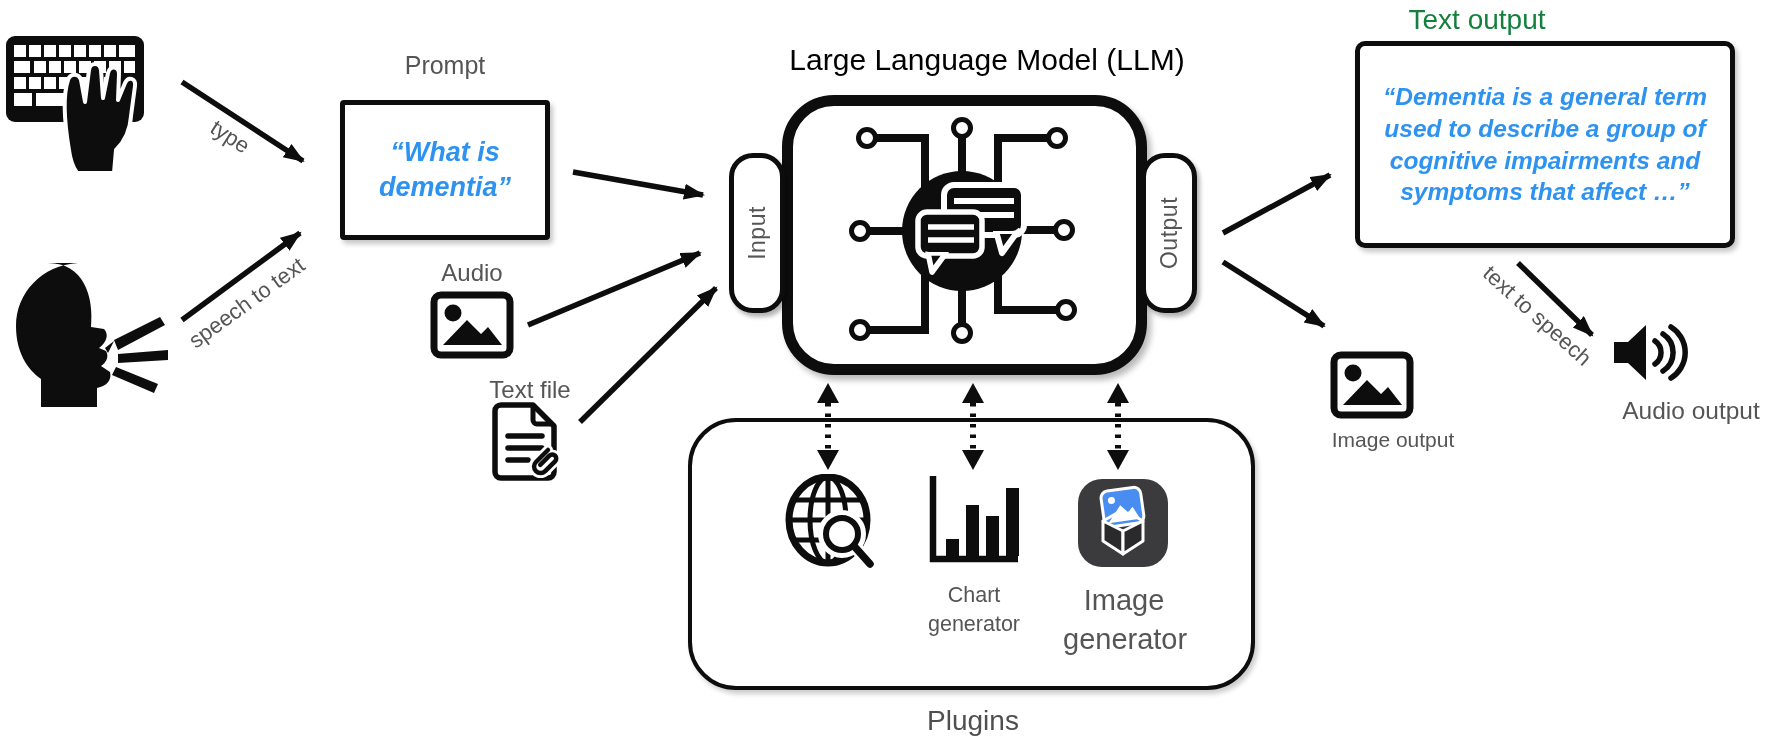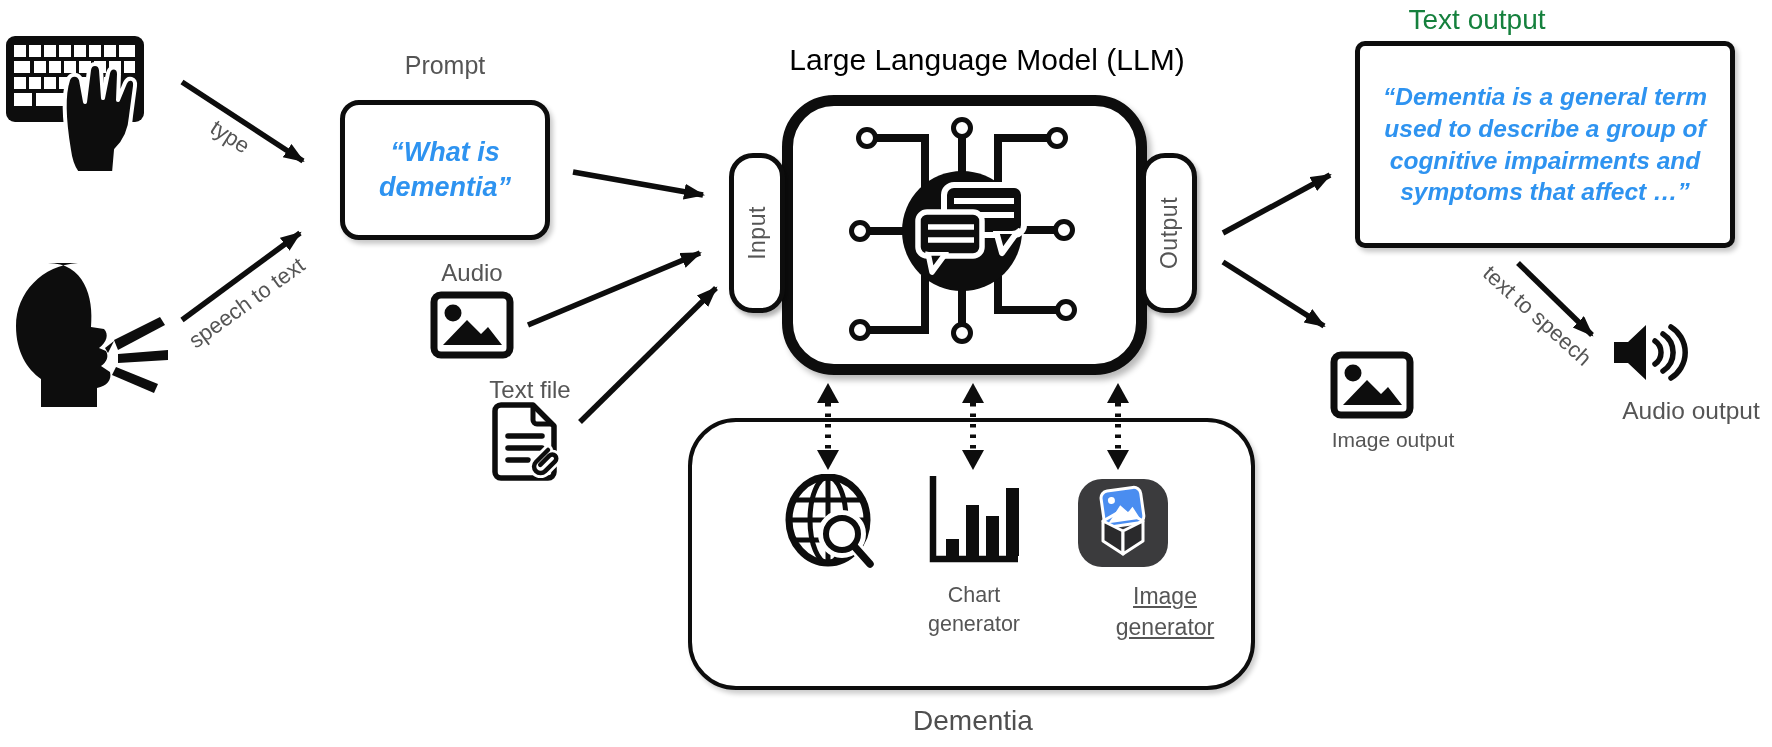--- a/index.html
+++ b/index.html
@@ -82,21 +82,21 @@
     <polygon points="106,80 152,57 157,65 110,90" fill="#0d0d0d"></polygon>
     <polygon points="110,94 160,90 160,100 110,103" fill="#0d0d0d"></polygon>
     <polygon points="108,107 150,124 146,133 104,115" fill="#0d0d0d"></polygon>
   </svg>
 
   <div class="abs rot" style="left:230px;top:137px;font-size:22px;transform:translate(-50%,-50%) rotate(33deg);">type</div>
   <div class="abs rot" style="left:247px;top:303px;font-size:22px;transform:translate(-50%,-50%) rotate(-36deg);">speech to text</div>
 
   <div class="abs lbl" style="left:340px;top:51px;width:210px;font-size:25px;">Prompt</div>
 
-  <div class="bubblebox" style="left:340px;top:100px;width:210px;height:140px;box-sizing:border-box;border-radius:19px;text-align:center;">
+  <div class="bubblebox" style="left:340px;top:100px;width:210px;height:140px;box-sizing:border-box;border-radius:4px;text-align:center;">
     <div class="bluetext" style="font-size:27px;line-height:1.3;padding:0 8px;">“What is dementia”</div>
   </div>
 
   <div class="abs lbl" style="left:430px;top:259px;width:84px;font-size:24px;">Audio</div>
   <svg class="abs" style="left:430px;top:291px;" width="84" height="68" viewBox="0 0 84 68">
     <rect x="4" y="4" width="76" height="60" rx="7" fill="#fff" stroke="#0d0d0d" stroke-width="7"></rect>
     <circle cx="23" cy="22" r="8.5" fill="#0d0d0d"></circle>
     <polygon points="13,54 37,29 51,43 58,36 72,54" fill="#0d0d0d"></polygon>
   </svg>
 
@@ -190,23 +190,23 @@
       <circle cx="37" cy="22" r="3.5" fill="#fff"></circle>
       <polygon points="31,44 45,28 52,36 57,31 63,44" fill="#fff"></polygon>
     </g>
     <polygon points="27,44 47,54 47,77 27,64" fill="#2a2a2c" stroke="#fff" stroke-width="3" stroke-linejoin="round"></polygon>
     <polygon points="67,44 47,54 47,77 67,64" fill="#2a2a2c" stroke="#fff" stroke-width="3" stroke-linejoin="round"></polygon>
     <line x1="27" y1="44" x2="41" y2="36" stroke="#fff" stroke-width="3" stroke-linecap="round"></line>
     <line x1="67" y1="44" x2="53" y2="36" stroke="#fff" stroke-width="3" stroke-linecap="round"></line>
   </svg>
 
   <div class="abs lbl" style="left:918px;top:581px;width:112px;font-size:21.5px;line-height:1.36;">Chart generator</div>
-  <div class="abs lbl" style="left:1104px;top:581px;width:122px;font-size:23px;line-height:1.36;text-decoration:underline;">Image generator</div>
-
-  <div class="abs lbl" style="left:888px;top:704px;width:170px;font-size:28px;color:#4f4f4f;">Dementia</div>
+  <div class="abs lbl" style="left:1063px;top:581px;width:122px;font-size:29px;line-height:1.36;">Image generator</div>
+
+  <div class="abs lbl" style="left:888px;top:704px;width:170px;font-size:28px;color:#4f4f4f;">Plugins</div>
 
   <div class="abs lbl" style="left:1402px;top:3px;width:150px;font-size:28px;color:#15803d;">Text output</div>
 
   <div class="bubblebox" style="left:1355px;top:41px;width:380px;height:207px;box-sizing:border-box;border-radius:10px;">
     <div class="bluetext" style="font-size:24.5px;line-height:1.3;width:352px;">“Dementia is a general term used to describe a group of cognitive impairments and symptoms that affect …”</div>
   </div>
 
   <svg class="abs" style="left:1330px;top:351px;" width="84" height="68" viewBox="0 0 84 68">
     <rect x="4" y="4" width="76" height="60" rx="7" fill="#fff" stroke="#0d0d0d" stroke-width="7"></rect>
     <circle cx="23" cy="22" r="8.5" fill="#0d0d0d"></circle>

